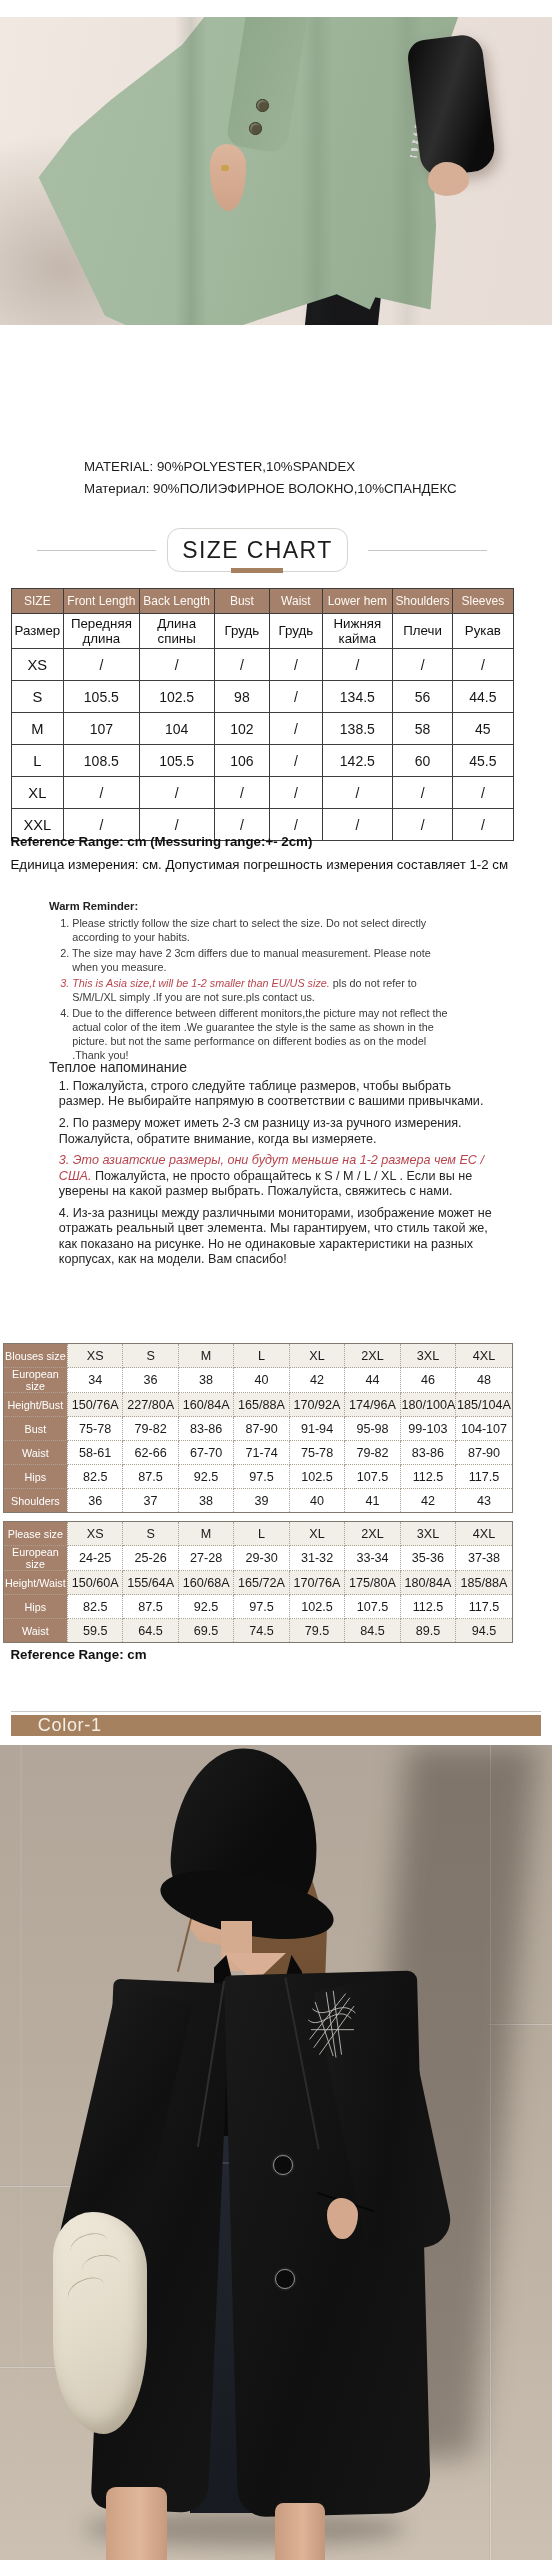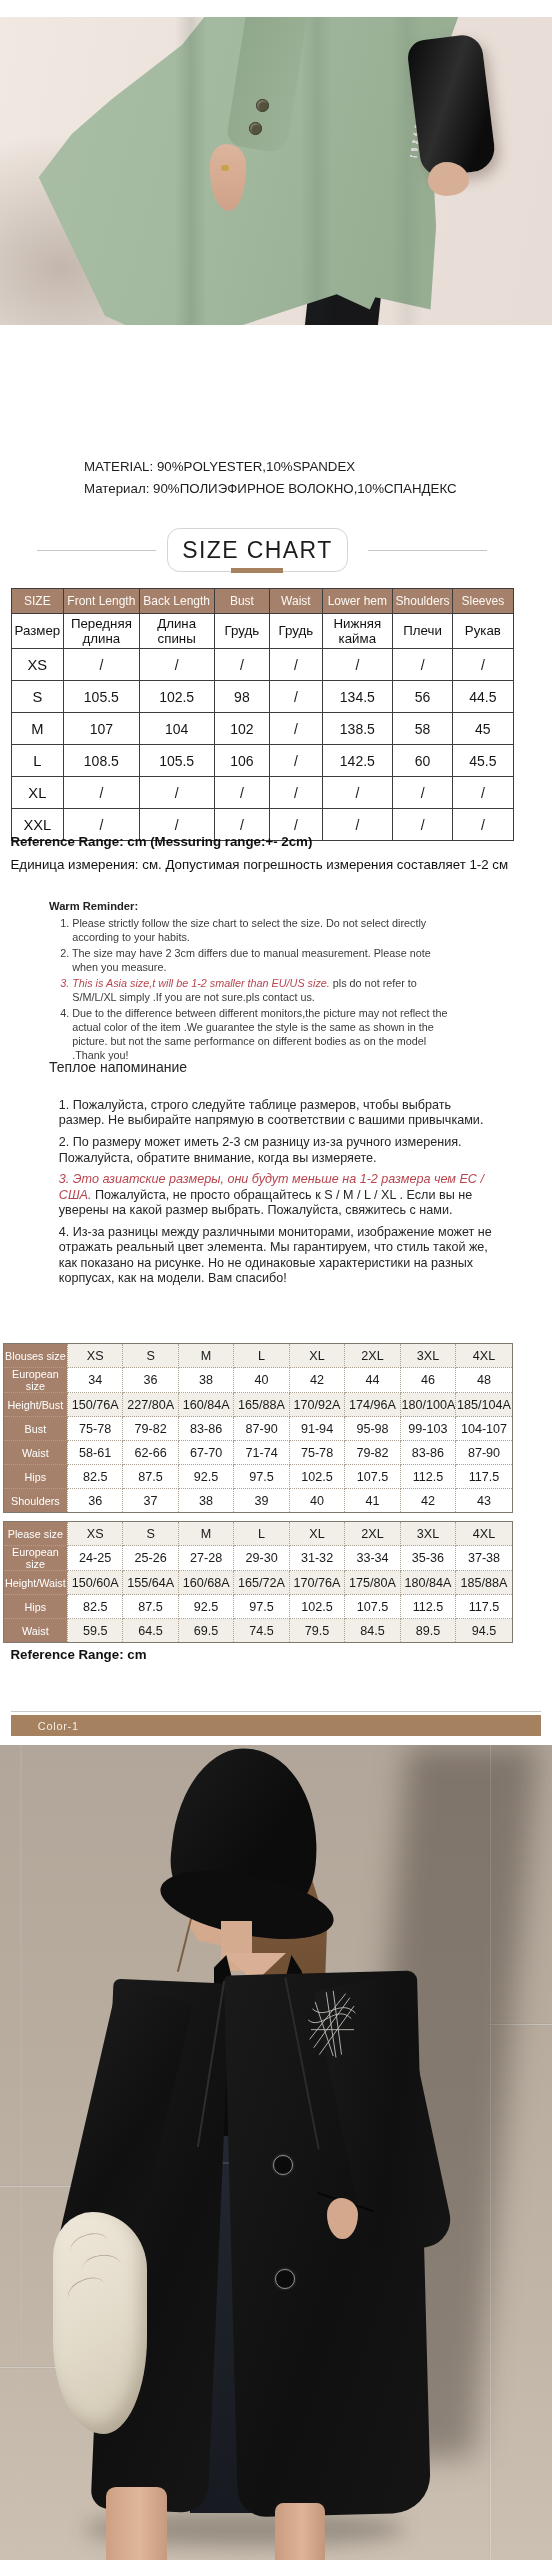--- a/index.html
+++ b/index.html
@@ -27,35 +27,35 @@
   #size-chart-table td{font-size:14px;color:#161616;height:31px;}
 
   .ref-line{position:absolute;left:10.5px;font-weight:700;font-size:13.3px;color:#111;}
   .ref-line.ru{font-weight:400;}
 
   
   #warm-en{position:absolute;left:49px;top:900px;width:409px;color:#3a3a3a;}
   #warm-en .wr-title{font-size:11.2px;font-weight:700;color:#222;margin-bottom:4.2px;}
   #warm-en .en-item{font-size:10.8px;line-height:14px;margin:0 0 2.1px 11.2px;padding-left:12px;text-indent:-12px;}
   #warm-ru{position:absolute;left:49px;top:1059px;width:451px;color:#262626;}
-  #warm-ru .wr-title{font-size:14px;margin-bottom:23px;}
+  #warm-ru .wr-title{font-size:14px;margin-bottom:4px;}
   #warm-ru .ru-item{font-size:12.6px;line-height:15.4px;margin:0 0 6.3px 9.8px;}
   .red{color:#b8454e;font-style:italic;}
 
   
   .reco-table{position:absolute;left:2.8px;width:510px;border:0.7px solid #7e786f;}
   .reco-table th,.reco-table td{border:0.7px dotted #aba294;text-align:center;vertical-align:middle;height:23px;padding:0 0.7px;}
   .reco-table th.lbl{background:#a5816b;color:#fff;font-size:10.8px;font-weight:400;line-height:12px;}
   .reco-table td{font-size:12.6px;color:#1a1a1a;background:#fff;}
   .reco-table tr.beige td{background:#f2efe8;}
 
   
   #color-line{position:absolute;left:11.2px;top:1711px;width:530px;height:1.4px;background:#c9c9c9;}
   #color-bar{position:absolute;left:11.2px;top:1715px;width:530px;height:21px;background:#a5815f;
-             display:flex;align-items:center;color:#f4eee6;font-size:11px;letter-spacing:0.7px;padding-left:26.6px;box-sizing:border-box;}
+             display:flex;align-items:center;color:#f4eee6;font-size:18px;letter-spacing:0.7px;padding-left:26.6px;box-sizing:border-box;}
 
   
   .photo{position:absolute;left:0;width:552px;overflow:hidden;}
   .abs{position:absolute;}
 
   
   #top-photo{top:17px;height:308px;background:linear-gradient(100deg,#f0e8e1 0%,#eae1da 45%,#e7ddd6 100%);}
   #tp-shadow{left:-42px;top:105px;width:294px;height:266px;
      background:radial-gradient(ellipse at 35% 55%,rgba(160,145,133,.55),rgba(160,145,133,0) 65%);}
   #tp-pants{left:307px;top:269px;width:73px;height:39px;background:#17171a;transform:skewX(-6deg);}

